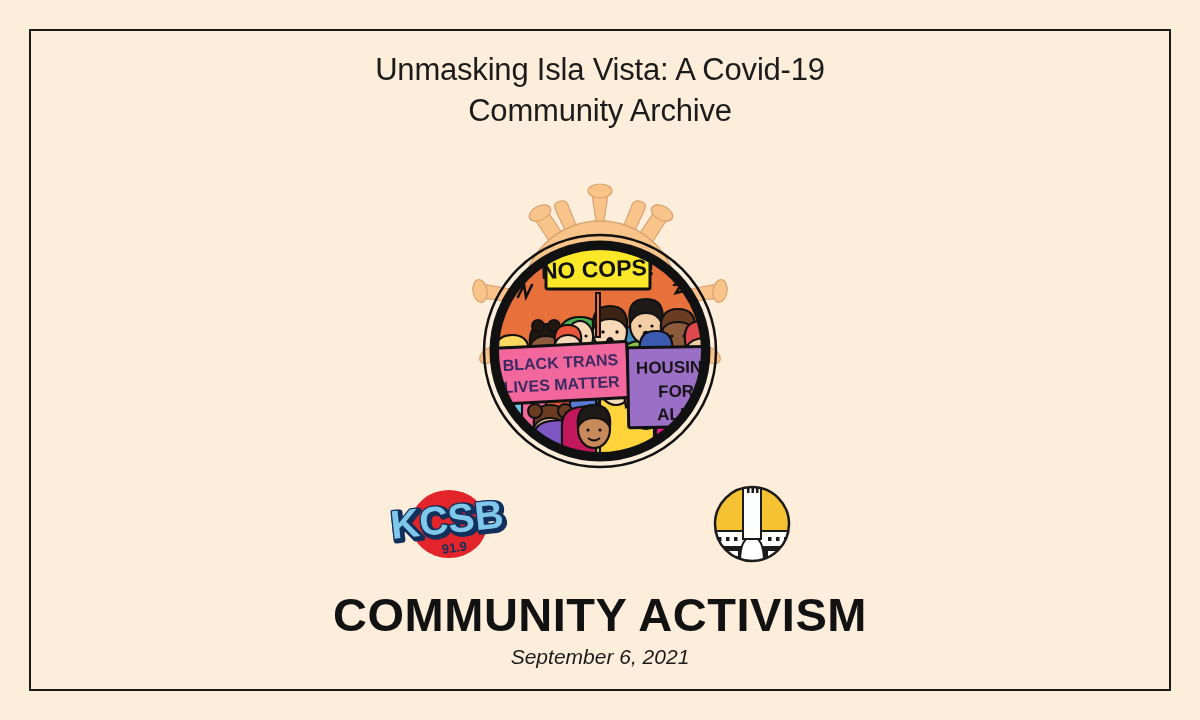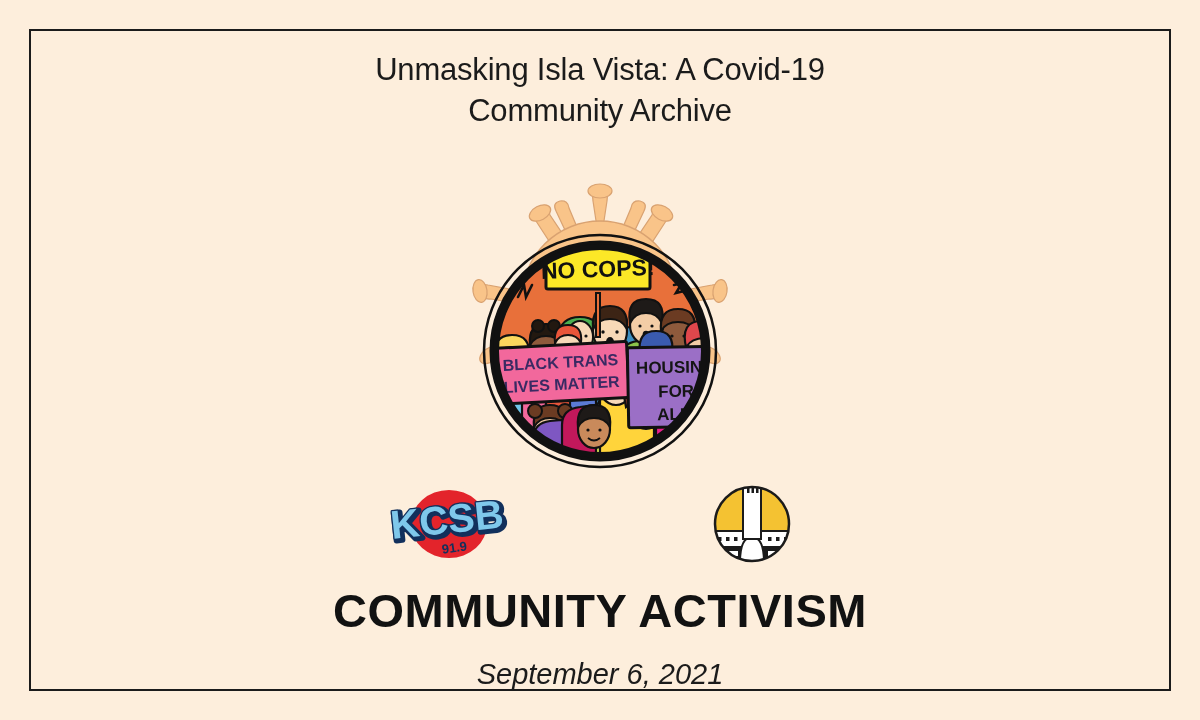--- a/index.html
+++ b/index.html
@@ -90,25 +90,25 @@
   .episode-title {
     margin-top: 16px;
     font-family: "Liberation Sans", sans-serif;
     font-weight: 700;
     font-size: 47px;
     letter-spacing: 0.5px;
     color: #121212;
     text-align: center;
   }
   .episode-date {
-    margin-top: 20px;
+    margin-top: 3px;
     font-family: "Liberation Sans", sans-serif;
     font-style: italic;
     font-weight: 400;
-    font-size: 29px;
+    font-size: 21px;
     color: #1b1b1b;
     text-align: center;
   }
 </style>
 </head>
 <body>
 
 <div class="slide">
 
   <div class="frame-border"></div>

